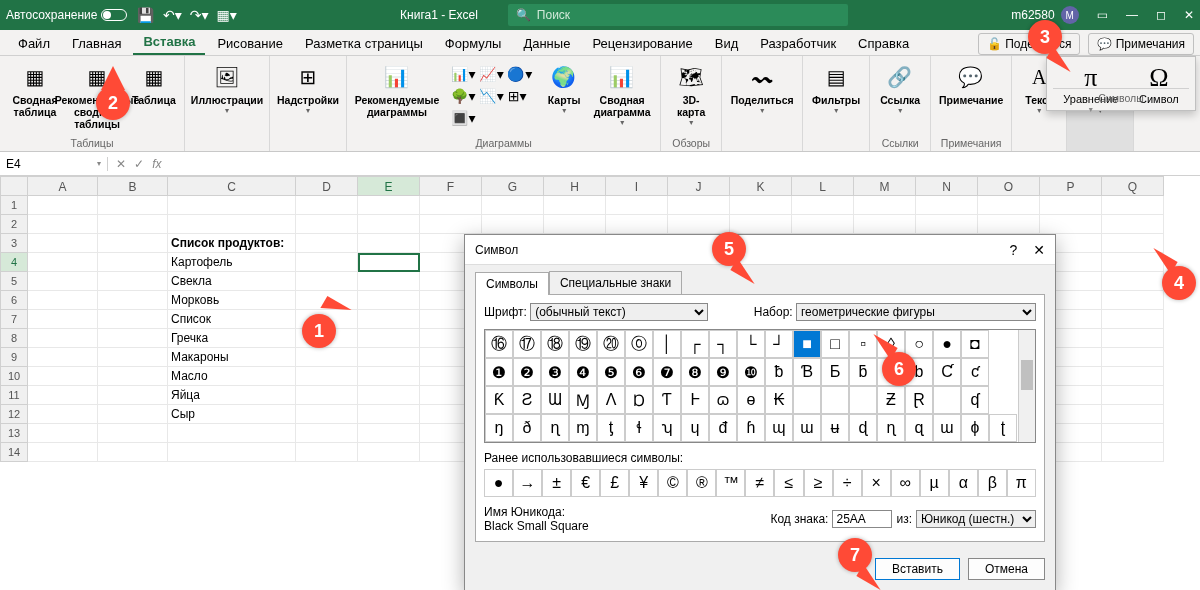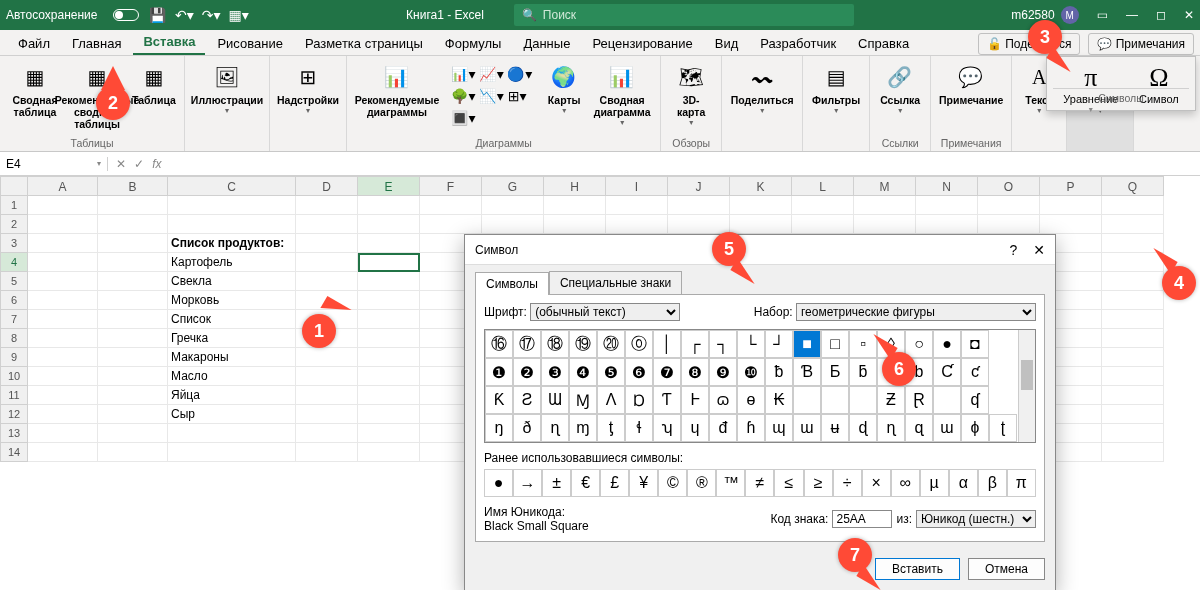--- a/index.html
+++ b/index.html
@@ -1,19 +1,19 @@
 <!DOCTYPE html>
 <html><head>
 <meta charset="utf-8">
 <style>
   * { box-sizing: border-box; margin: 0; padding: 0; font-family: "Segoe UI", Arial, sans-serif; }
   body { background: #fff; width: 1200px; height: 590px; overflow: hidden; position: relative; }
   
   .titlebar { background: #217346; height: 30px; display: flex; align-items: center; color: #fff; font-size: 12px; padding: 0 6px; }
-  .titlebar .autosave { display: flex; align-items: center; gap: 16px; }
+  .titlebar .autosave { display: flex; align-items: center; gap: 4px; }
   .titlebar .toggle { width: 26px; height: 12px; border: 1px solid #fff; border-radius: 6px; position: relative; }
   .titlebar .toggle::after { content:""; position:absolute; width:8px; height:8px; background:#fff; border-radius:50%; left:1px; top:1px; }
   .titlebar .qat { display: flex; gap: 8px; margin-left: 10px; align-items: center; }
   .titlebar .qat span { font-size: 14px; }
   .titlebar .title-center { flex: 1; text-align: center; display:flex; justify-content:center; gap:30px; align-items:center;}
   .titlebar .search { background: #2b8b59; border-radius: 2px; width: 340px; height: 22px; display:flex; align-items:center; padding:0 8px; color:#d0e8d8; font-size:12px; gap:6px;}
   .titlebar .right { display:flex; align-items:center; gap:6px; }
   .titlebar .avatar { width:18px; height:18px; border-radius:50%; background:#6264a7; display:flex; align-items:center; justify-content:center; font-size:10px; }
   .titlebar .winctl { display:flex; gap:18px; margin-left:12px; font-size:12px; }
   
@@ -621,21 +621,21 @@
       <span>✕</span>
     </div>
   </div>
   <div class="dtabs">
     <div class="dtab active">Символы</div>
     <div class="dtab">Специальные знаки</div>
   </div>
   <div class="dbody">
     <div class="selects">
       <div><span>Шрифт:</span>
-        <select style="width:150px"><option>(обычный текст)</option></select>
+        <select style="width:178px"><option>(обычный текст)</option></select>
       </div>
       <div style="margin-left:auto"><span>Набор:</span>
         <select style="width:240px"><option>геометрические фигуры</option></select>
       </div>
     </div>
     <div class="symgrid" id="symgrid">
       <div class="symrow">
           <div class="sym">⑯</div>
           <div class="sym">⑰</div>
           <div class="sym">⑱</div>

